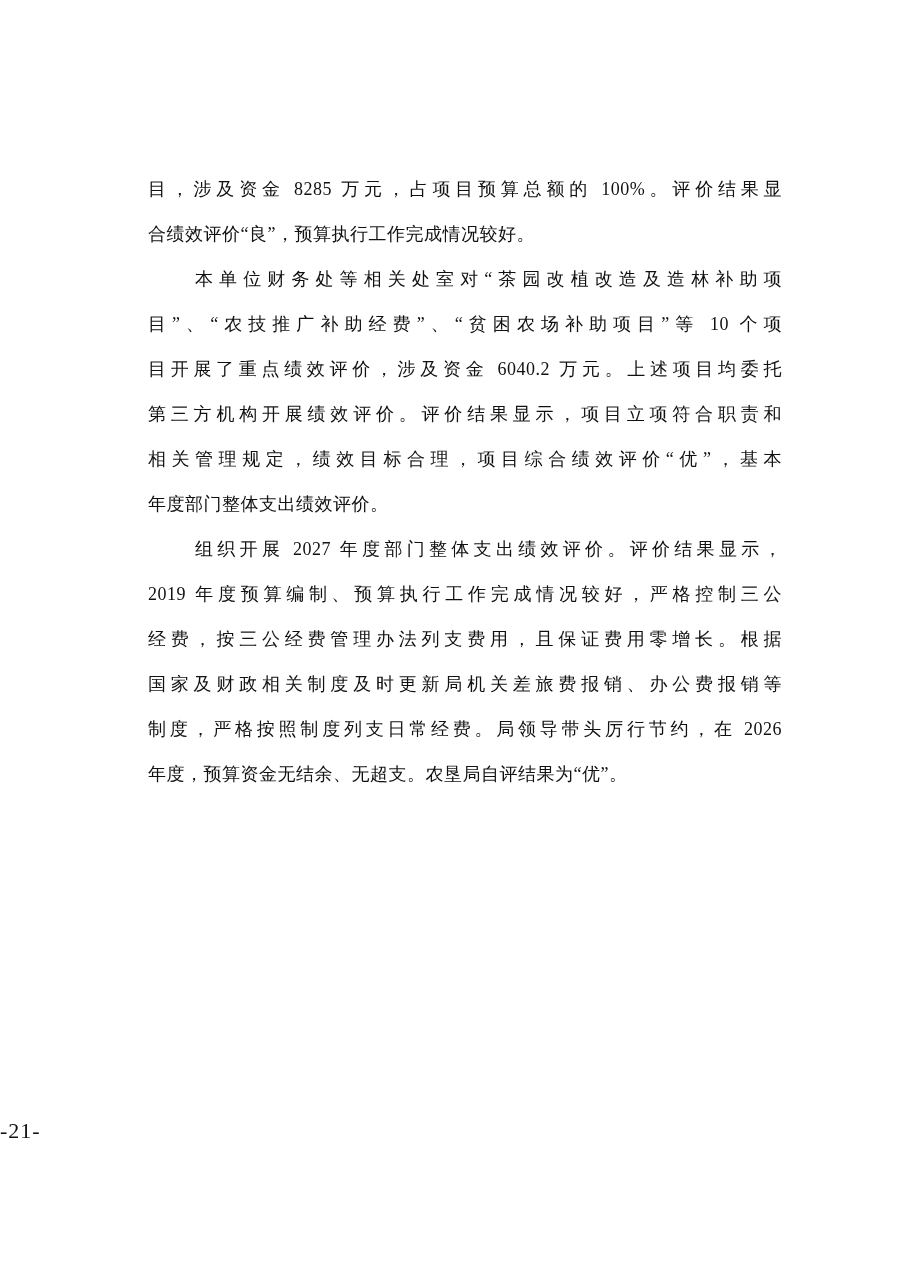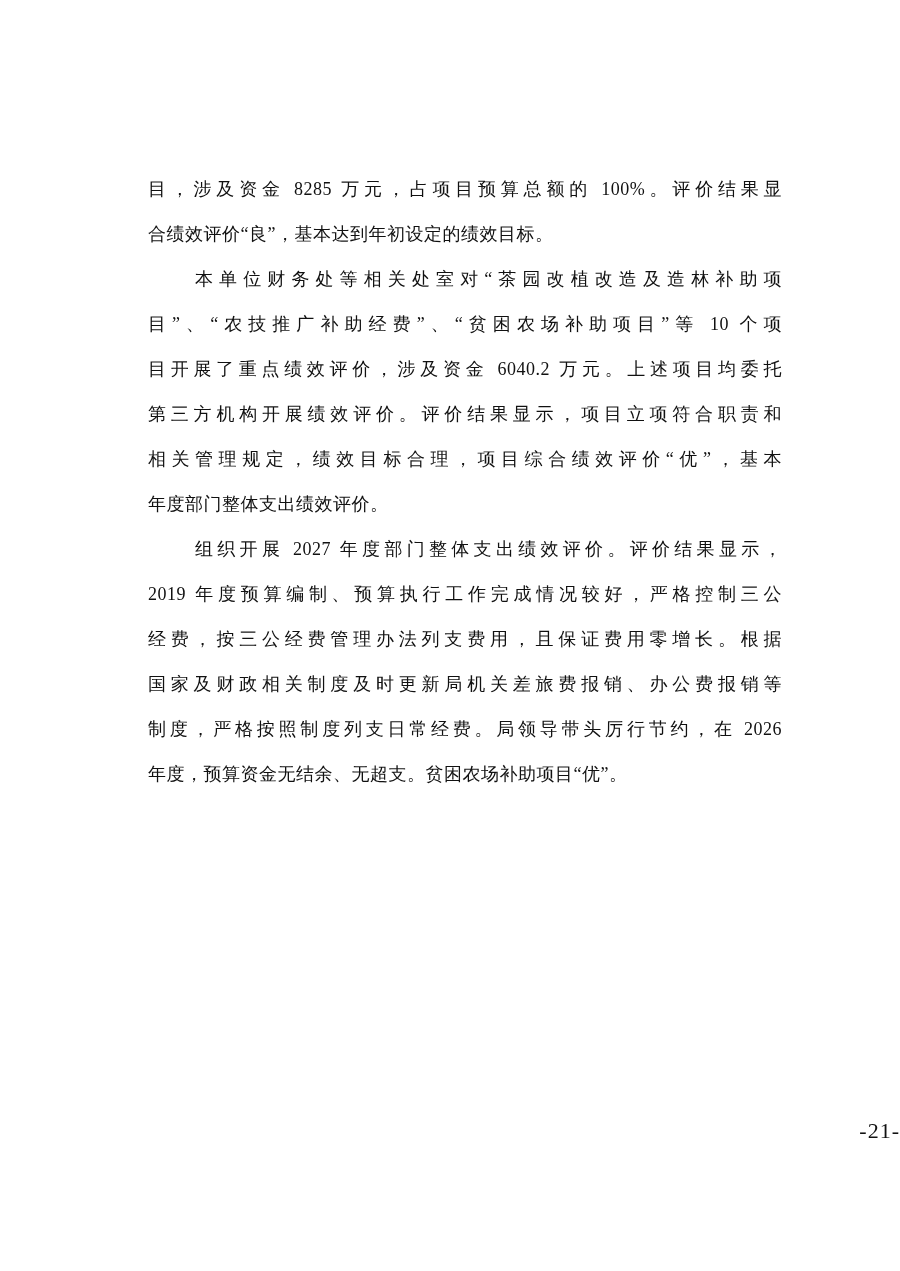--- a/index.html
+++ b/index.html
@@ -40,47 +40,47 @@
     padding-left: 47px;
   }
   .line.para-end {
     text-align-last: left;
   }
   .page-number {
     position: absolute;
     left: 0;
     top: 1116px;
     width: 900px;
-    text-align: right;
+    text-align: left;
     font-size: 22px;
     line-height: 30px;
     letter-spacing: 1px;
     color: #111111;
   }
 </style>
 </head>
 <body>
 
 <div class="page">
   <div class="content">
       <div class="paragraph">
         <div class="line">目，涉及资金 8285 万元，占项目预算总额的 100%。评价结果显</div>
-        <div class="line para-end">合绩效评价“良”，基本达到年初设定的绩效目标。</div>
+        <div class="line para-end">合绩效评价“良”，预算执行工作完成情况较好。</div>
       </div>
       <div class="paragraph">
         <div class="line indent">本单位财务处等相关处室对“茶园改植改造及造林补助项</div>
         <div class="line">目”、“农技推广补助经费”、“贫困农场补助项目”等 10 个项</div>
         <div class="line">目开展了重点绩效评价，涉及资金 6040.2 万元。上述项目均委托</div>
         <div class="line">第三方机构开展绩效评价。评价结果显示，项目立项符合职责和</div>
         <div class="line">相关管理规定，绩效目标合理，项目综合绩效评价“优”，基本</div>
         <div class="line para-end">年度部门整体支出绩效评价。</div>
       </div>
       <div class="paragraph">
         <div class="line indent">组织开展 2027 年度部门整体支出绩效评价。评价结果显示，</div>
         <div class="line">2019 年度预算编制、预算执行工作完成情况较好，严格控制三公</div>
         <div class="line">经费，按三公经费管理办法列支费用，且保证费用零增长。根据</div>
         <div class="line">国家及财政相关制度及时更新局机关差旅费报销、办公费报销等</div>
         <div class="line">制度，严格按照制度列支日常经费。局领导带头厉行节约，在 2026</div>
-        <div class="line para-end">年度，预算资金无结余、无超支。贫困农场补助项目“优”。</div>
+        <div class="line para-end">年度，预算资金无结余、无超支。农垦局自评结果为“优”。</div>
       </div>
     </div>
   <div class="page-number">-21-</div>
 </div>
 
 </body></html>

